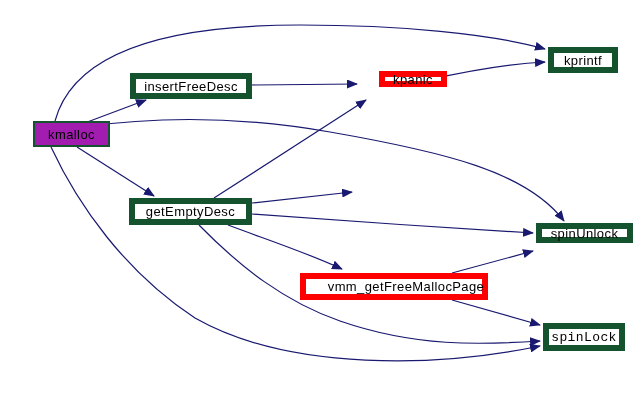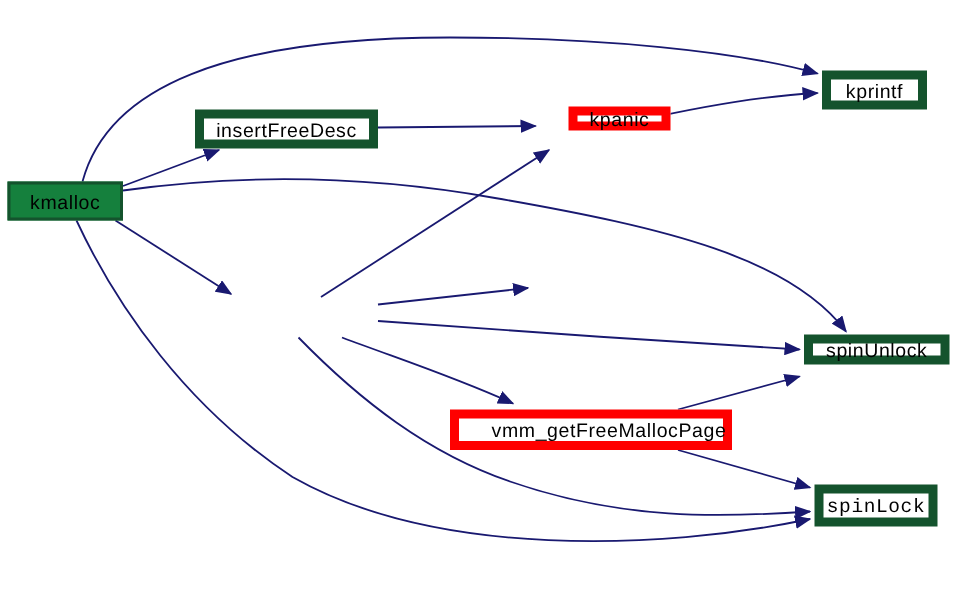--- a/index.html
+++ b/index.html
@@ -24,23 +24,24 @@
     justify-content: center;
     background: #ffffff;
     border: 6px solid #14532d;
     color: #000000;
     font-size: 13px;
     letter-spacing: 0.4px;
     white-space: nowrap;
     cursor: pointer;
   }
   .node.root {
-    background: #15803d;
+    background: #a21caf;
     border-width: 2px;
     cursor: default;
+    margin-left: 28px;
   }
   .node.red {
     border-color: #ff0000;
   }
 </style>
 </head>
 <body>
 
 <div class="canvas">
 
@@ -69,20 +70,21 @@
   </svg>
 
   <div class="node root" style="left:5px;   top:121px; width:77px;  height:26px;">kmalloc</div>
 
   <div class="node" style="left:130px; top:73px;  width:122px; height:26px;">insertFreeDesc</div>
 
   <div class="node red" style="left:360px; top:71px;  width:68px;  height:16px;margin-left:19px;">kpanic</div>
 
   <div class="node" style="left:548px; top:47px;  width:70px;  height:26px;">kprintf</div>
 
+  <div class="node" style="left:129px; top:198px; width:123px; height:27px;">getEmptyDesc</div>
 
 
   <div class="node" style="left:536px; top:223px; width:97px;  height:20px;">spinUnlock</div>
 
   <div class="node red" style="left:300px; top:273px; width:188px; height:27px;padding-left:24px;">vmm_getFreeMallocPage</div>
 
   <div class="node" style="left:543px; top:323px; width:82px;  height:28px;font-family:Liberation Mono, monospace;">spinLock</div>
 
 </div>
 

